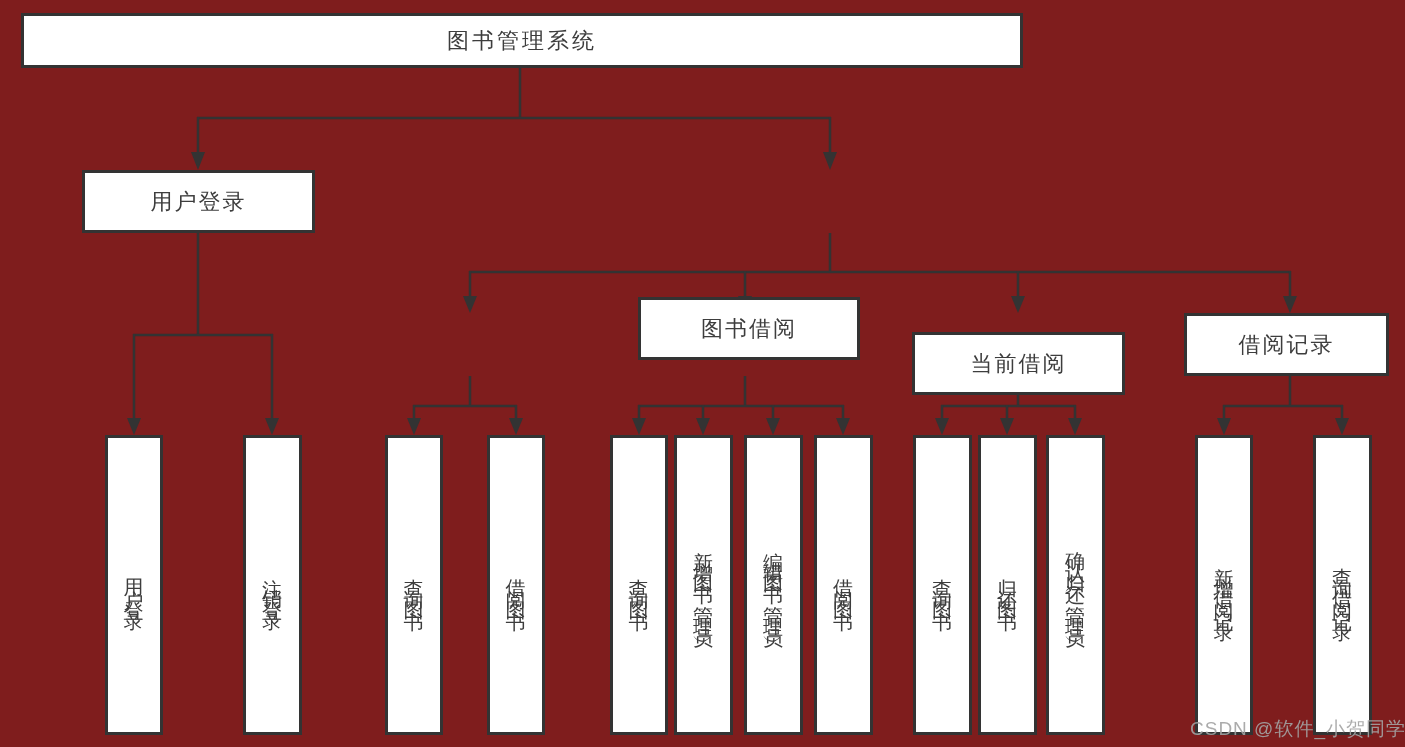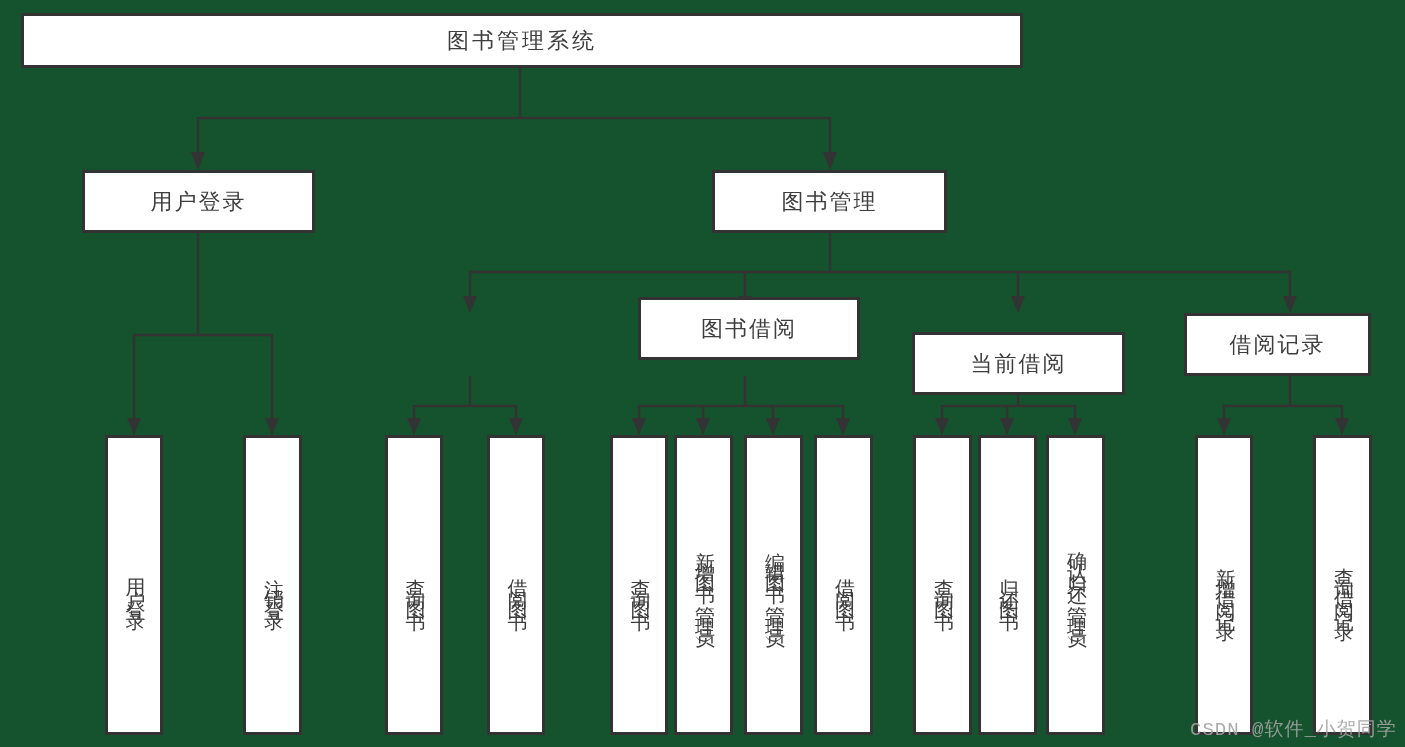--- a/index.html
+++ b/index.html
@@ -1,21 +1,21 @@
 <!DOCTYPE html>
 <html><head>
 <meta charset="utf-8">
 <style>
   html, body { margin: 0; padding: 0; background: #ffffff; }
   .canvas {
     position: relative;
     width: 1405px;
     height: 747px;
-    background: #14532d;
-    font-family: Liberation Mono, monospace;
+    background: #7f1d1d;
+    font-family: Liberation Sans, sans-serif;
     overflow: hidden;
   }
   .wires { position: absolute; left: 0; top: 0; z-index: 0; }
   .node {
     position: absolute;
     box-sizing: border-box;
     border: 3px solid #333333;
     background: #ffffff;
     color: #3d3d3d;
     display: flex;
@@ -112,25 +112,24 @@
       <polygon points="1000,418 1014,418 1007,435"></polygon>
       <polygon points="1068,418 1082,418 1075,435"></polygon>
       <polygon points="1217,418 1231,418 1224,435"></polygon>
       <polygon points="1335,418 1349,418 1342,435"></polygon>
     </g>
   </svg>
 
   <div class="node h-node root-node" style="left:21px; top:13px; width:1002px; height:55px">图书管理系统</div>
 
   <div class="node h-node" style="left:82px; top:170px; width:233px; height:63px">用户登录</div>
-  <div class="node h-node" style="left:712px; top:170px; width:235px; height:63px">图书管理</div>
 
   <div class="node h-node" style="left:638px; top:297px; width:222px; height:63px">图书借阅</div>
   <div class="node h-node" style="left:912px; top:332px; width:213px; height:63px">当前借阅</div>
-  <div class="node h-node" style="left:1184px; top:313px; width:187px; height:63px">借阅记录</div>
+  <div class="node h-node" style="left:1184px; top:313px; width:205px; height:63px">借阅记录</div>
 
   <div class="node v-node" style="left:105px; top:435px; width:58px; height:300px">用户登录</div>
   <div class="node v-node" style="left:243px; top:435px; width:59px; height:300px">注销登录</div>
 
   <div class="node v-node" style="left:385px; top:435px; width:58px; height:300px">查询图书</div>
   <div class="node v-node" style="left:487px; top:435px; width:58px; height:300px">借阅图书</div>
 
   <div class="node v-node" style="left:610px; top:435px; width:58px; height:300px">查询图书</div>
   <div class="node v-node" style="left:674px; top:435px; width:59px; height:300px">新增图书（管理员）</div>
   <div class="node v-node" style="left:744px; top:435px; width:59px; height:300px">编辑图书（管理员）</div>

